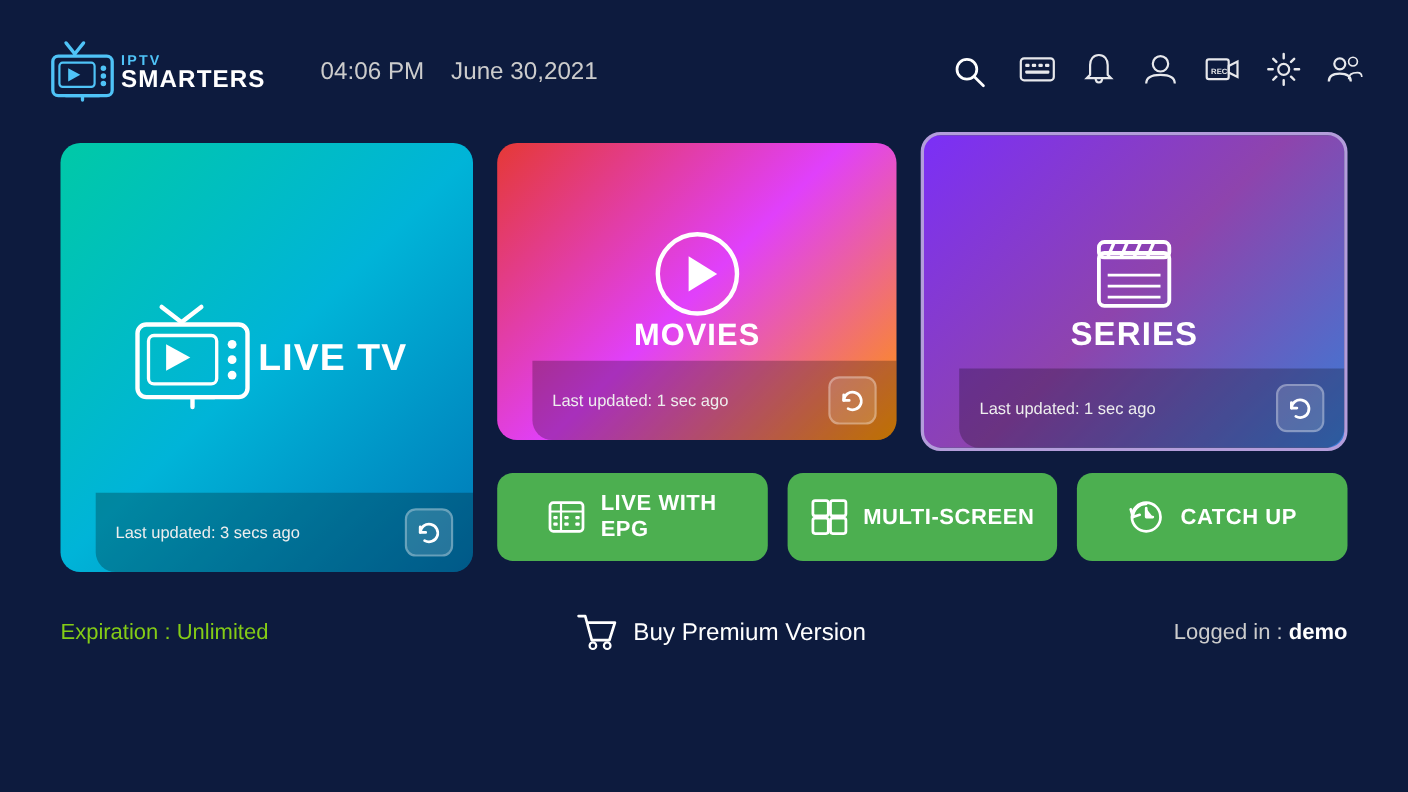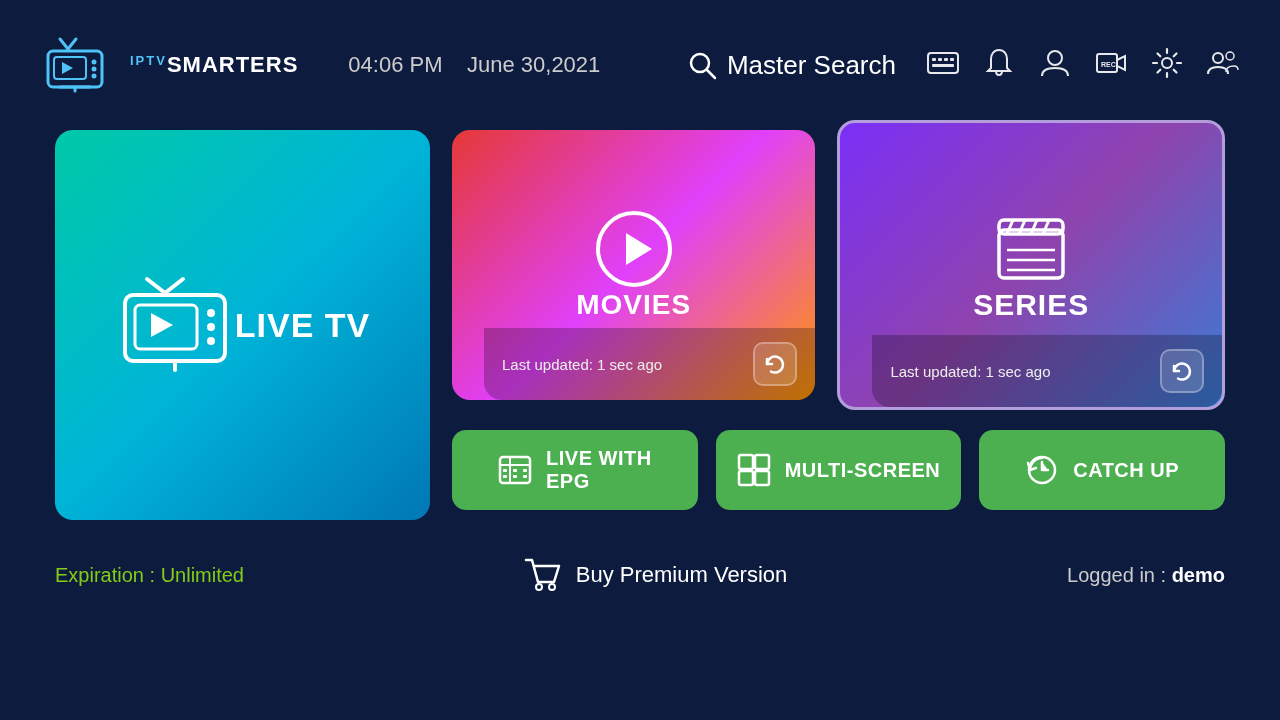--- a/index.html
+++ b/index.html
@@ -25,23 +25,22 @@
       display: flex;
       align-items: center;
       gap: 0;
     }
     .logo-tv-icon {
       width: 70px;
       height: 60px;
     }
     .logo-text {
       display: flex;
-      flex-direction: row;
+      flex-direction: column;
       line-height: 1;
-      margin-left: 20px;
     }
     .logo-iptv {
       font-size: 13px;
       font-weight: 700;
       color: #4fc3f7;
       letter-spacing: 2px;
     }
     .logo-smarters {
       font-size: 22px;
       font-weight: 900;
@@ -312,21 +311,20 @@
     <span>June 30,2021</span>
   </div>
 
   <div class="header-spacer"></div>
 
   <div class="search-area">
     <svg class="search-icon-svg" viewBox="0 0 30 30" fill="none" xmlns="http://www.w3.org/2000/svg">
       <circle cx="13" cy="13" r="9" stroke="white" stroke-width="2.5"></circle>
       <line x1="20" y1="20" x2="28" y2="28" stroke="white" stroke-width="2.5" stroke-linecap="round"></line>
     </svg>
-    <span class="search-label">Master Search</span>
   </div>
 
   <div class="header-icons">
 
     <div class="header-icon-btn">
       <svg viewBox="0 0 34 34" fill="none" xmlns="http://www.w3.org/2000/svg">
         <rect x="2" y="7" width="30" height="20" rx="3" stroke="white" stroke-width="2" fill="none"></rect>
         <rect x="6" y="12" width="4" height="3" rx="1" fill="white"></rect>
         <rect x="12" y="12" width="4" height="3" rx="1" fill="white"></rect>
         <rect x="18" y="12" width="4" height="3" rx="1" fill="white"></rect>
@@ -392,20 +390,29 @@
         <polygon points="36,38 36,62 58,50" fill="white"></polygon>
 
         <circle cx="96" cy="38" r="4" fill="white"></circle>
         <circle cx="96" cy="52" r="4" fill="white"></circle>
         <circle cx="96" cy="66" r="4" fill="white"></circle>
 
         <line x1="40" y1="86" x2="80" y2="86" stroke="white" stroke-width="4" stroke-linecap="round"></line>
         <line x1="60" y1="86" x2="60" y2="95" stroke="white" stroke-width="4" stroke-linecap="round"></line>
       </svg>
       <span class="live-tv-label">LIVE TV</span>
+      <div class="card-footer">
+        <span class="last-updated">Last updated: 3 secs ago</span>
+        <div class="refresh-btn">
+          <svg viewBox="0 0 24 24" fill="none" xmlns="http://www.w3.org/2000/svg">
+            <path d="M4 12 A8 8 0 1 1 8 19.5" stroke="white" stroke-width="2.5" stroke-linecap="round" fill="none"></path>
+            <polyline points="4,7 4,12 9,12" stroke="white" stroke-width="2.5" stroke-linecap="round" stroke-linejoin="round" fill="none"></polyline>
+          </svg>
+        </div>
+      </div>
     </div>
 
     <div class="right-col">
       <div class="top-cards">
 
         <div class="movies-card">
 
           <svg width="80" height="80" viewBox="0 0 80 80" fill="none" xmlns="http://www.w3.org/2000/svg">
             <circle cx="40" cy="40" r="36" stroke="white" stroke-width="4" fill="none"></circle>
             <polygon points="32,24 32,56 58,40" fill="white"></polygon>

